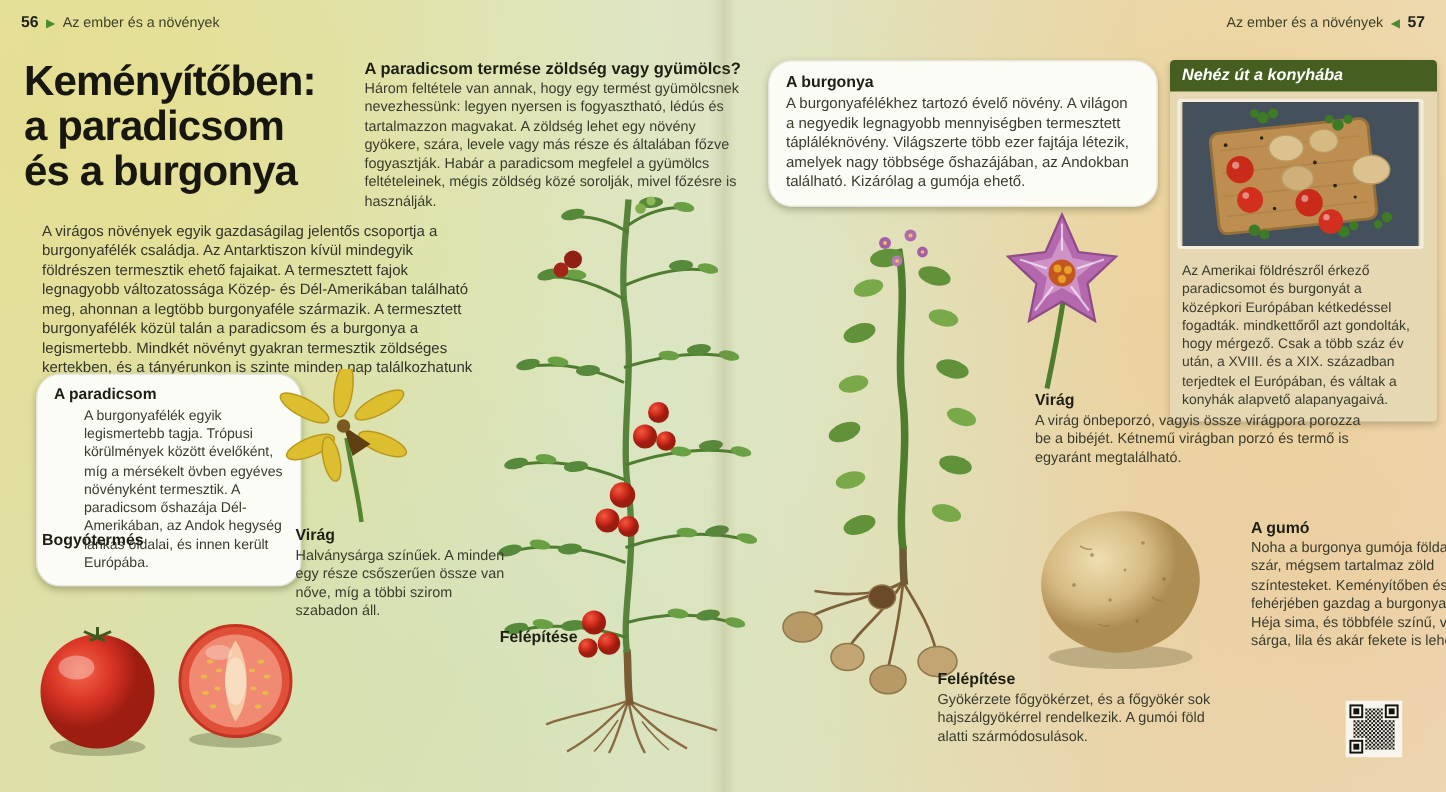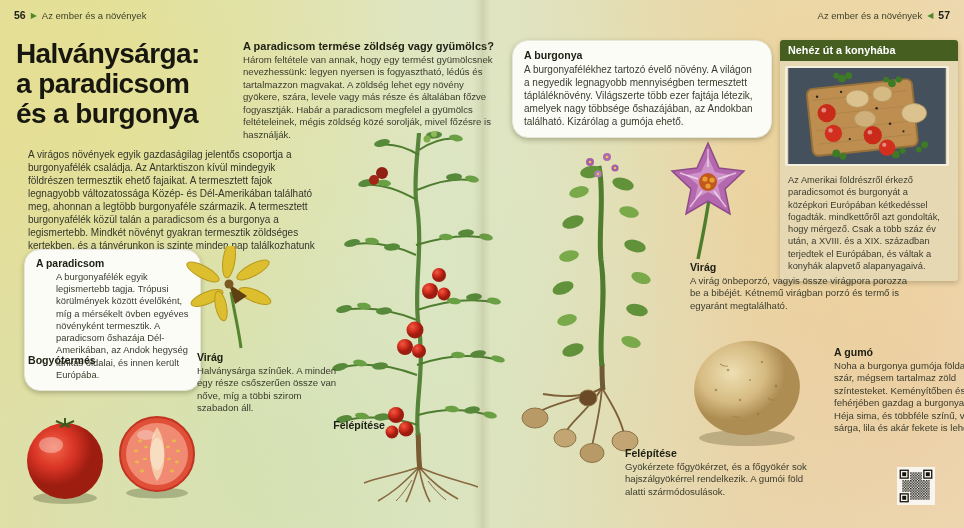--- a/index.html
+++ b/index.html
@@ -35,21 +35,21 @@
   .qsec .h { font-size:11px; }
 
   .whitebox { background:#fcfcf7; border-radius:16px; box-shadow:0 2px 5px rgba(70,70,35,0.35);
     padding:8px 11px 9px 11px; border:1px solid #e6e6da; }
   .box-burgonya { left:512px; top:40px; width:260px; }
   .box-paradicsom { left:24px; top:249px; width:177px; }
 
   .sidebar { left:780px; top:40px; width:178px; background:#e7d8b4;
     border-radius:3px; box-shadow:0 2px 5px rgba(80,70,40,0.30); padding-bottom:7px; }
   .sidebar-head { background:#465f20; color:#fff; font-weight:bold; font-size:10.8px;
-    padding:4px 8px 5px 8px; border-radius:3px 3px 0 0; }
+    padding:4px 8px 5px 8px; border-radius:3px 3px 0 0;font-style:italic; }
   .sidebar-photo { margin:5px; border:2px solid #f4eedd; border-radius:2px; display:block; }
   .sidebar-body { padding:3px 8px 2px 8px; font-size:9.3px; line-height:1.32; color:#3a3c2d; }
 
   .sec-berry { left:28px; top:354px; width:168px; }
   .sec-tflower { left:197px; top:351px; width:142px; }
   .sec-tstruct { left:222px; top:419px; width:163px; text-align:right; }
   .sec-pflower { left:690px; top:261px; width:220px; }
   .sec-tuber { left:798px; top:346px; width:155px;margin-left:36px; }
   .sec-pstruct { left:625px; top:447px; width:182px; }
 
@@ -65,21 +65,21 @@
     <span class="tri">▶</span>
     <span>Az ember és a növények</span>
   </div>
   <div class="abs runhead" style="right:14px;">
     <span>Az ember és a növények</span>
     <span class="tri">◀</span>
     <span class="pagenum">57</span>
   </div>
 
   <div class="abs main-title">
-    <div>Halványsárga:</div>
+    <div>Keményítőben:</div>
     <div>a paradicsom</div>
     <div>és a burgonya</div>
   </div>
 
   <div class="abs intro">A virágos növények egyik gazdaságilag jelentős csoportja a burgonyafélék családja. Az Antarktiszon kívül mindegyik földrészen termesztik ehető fajaikat. A termesztett fajok legnagyobb változatossága Közép- és Dél-Amerikában található meg, ahonnan a legtöbb burgonyaféle származik. A termesztett burgonyafélék közül talán a paradicsom és a burgonya a legismertebb. Mindkét növényt gyakran termesztik zöldséges kertekben, és a tányérunkon is szinte minden nap találkozhatunk velük.</div>
 
   <div class="abs qsec">
     <div class="h">A paradicsom termése zöldség vagy gyümölcs?</div>
     <div class="b">Három feltétele van annak, hogy egy termést gyümölcsnek nevezhessünk: legyen nyersen is fogyasztható, lédús és tartalmazzon magvakat. A zöldség lehet egy növény gyökere, szára, levele vagy más része és általában főzve fogyasztják. Habár a paradicsom megfelel a gyümölcs feltételeinek, mégis zöldség közé sorolják, mivel főzésre is használják.</div>
   </div>

